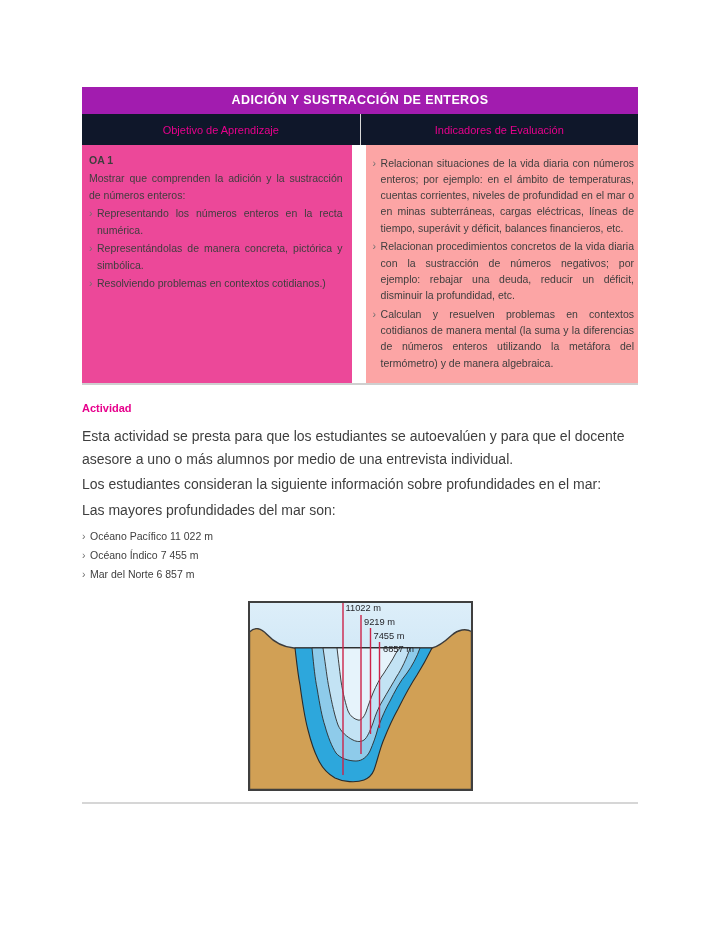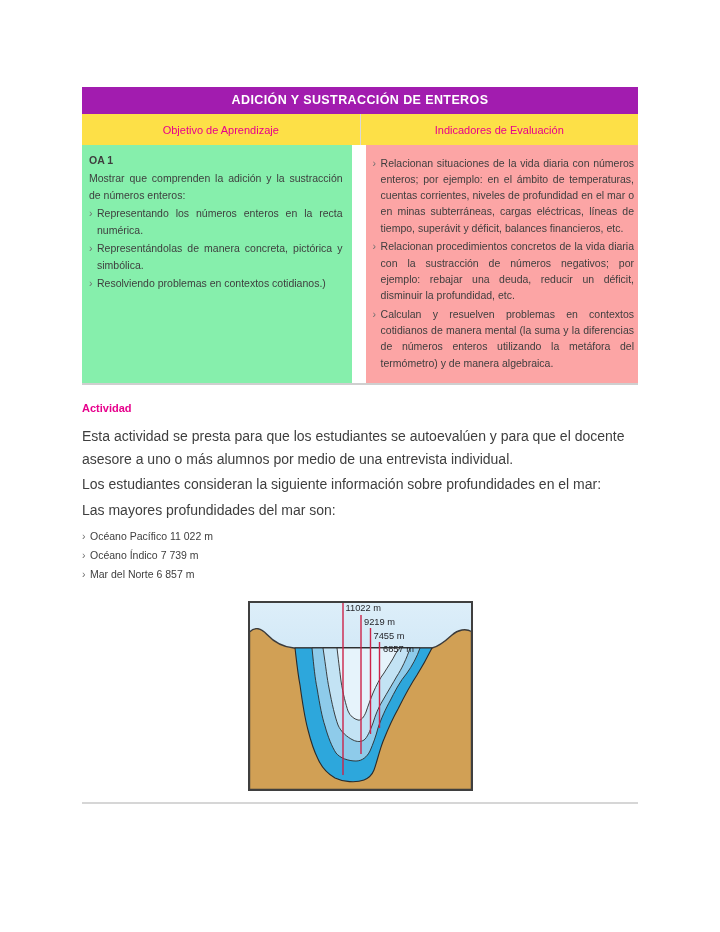--- a/index.html
+++ b/index.html
@@ -5,28 +5,28 @@
   * { margin:0; padding:0; box-sizing:border-box; }
   html,body { width:720px; height:932px; background:#ffffff;
               font-family:"Liberation Sans", sans-serif; color:#3e3e3e; }
   .content { position:absolute; left:82px; top:87px; width:556px; }
 
   
   .banner { background:#a21caf; color:#ffffff; height:27px; line-height:27px;
             text-align:center; font-size:12.5px; font-weight:bold; letter-spacing:.4px; }
 
   
-  .thead { display:flex; background:#fde047;justify-content:center; }
+  .thead { display:flex; background:#0f172a;justify-content:center; }
   .thead .th { flex:1; text-align:center; padding:10px 0 9px; font-size:11px; color:#e7018c; }
   .thead .th + .th { border-left:1px solid #d9d9d9; }
 
   
   .tbody { display:flex; border-bottom:2px solid #cfcfcf; }
   .cell { font-size:10.5px; line-height:1.55; text-align:justify; }
-  .cell-left { width:calc(50% - 3px); margin-right:14px; background:#86efac;
+  .cell-left { width:calc(50% - 3px); margin-right:14px; background:#ec4899;
                padding:7px 9px 10px 7px; }
   .cell-right { width:50%; background:#fca5a5; padding:7px 4px 10px 7px; }
   .oa-code { font-weight:bold; margin-bottom:2px; }
   .intro { margin-bottom:2px; }
   ul.bullets { list-style:none; }
   ul.bullets li { position:relative; padding-left:8px; margin:2.5px 0; }
   ul.bullets li::before { content:"\203A"; position:absolute; left:0; top:0; color:#6f6f6f; }
 
   
   .activity { margin-top:17px; }
@@ -74,21 +74,21 @@
     </div>
   </div>
 
   <div class="activity">
     <h3>Actividad</h3>
     <p>Esta actividad se presta para que los estudiantes se autoevalúen y para que el docente asesore a uno o más alumnos por medio de una entrevista individual.</p>
     <p>Los estudiantes consideran la siguiente información sobre profundidades en el mar:</p>
     <p>Las mayores profundidades del mar son:</p>
     <ul class="depths">
       <li>Océano Pacífico 11 022 m</li>
-      <li>Océano Índico 7 739 m</li>
+      <li>Océano Índico 7 455 m</li>
       <li>Mar del Norte 6 857 m</li>
     </ul>
 
     <div class="figure-wrap">
       <svg width="225" height="190" viewBox="0 0 225 190">
         <defs>
           <linearGradient id="skyg" x1="0" y1="0" x2="0" y2="1">
             <stop offset="0" stop-color="#ddeef9"></stop>
             <stop offset="1" stop-color="#b5dbf0"></stop>
           </linearGradient>

